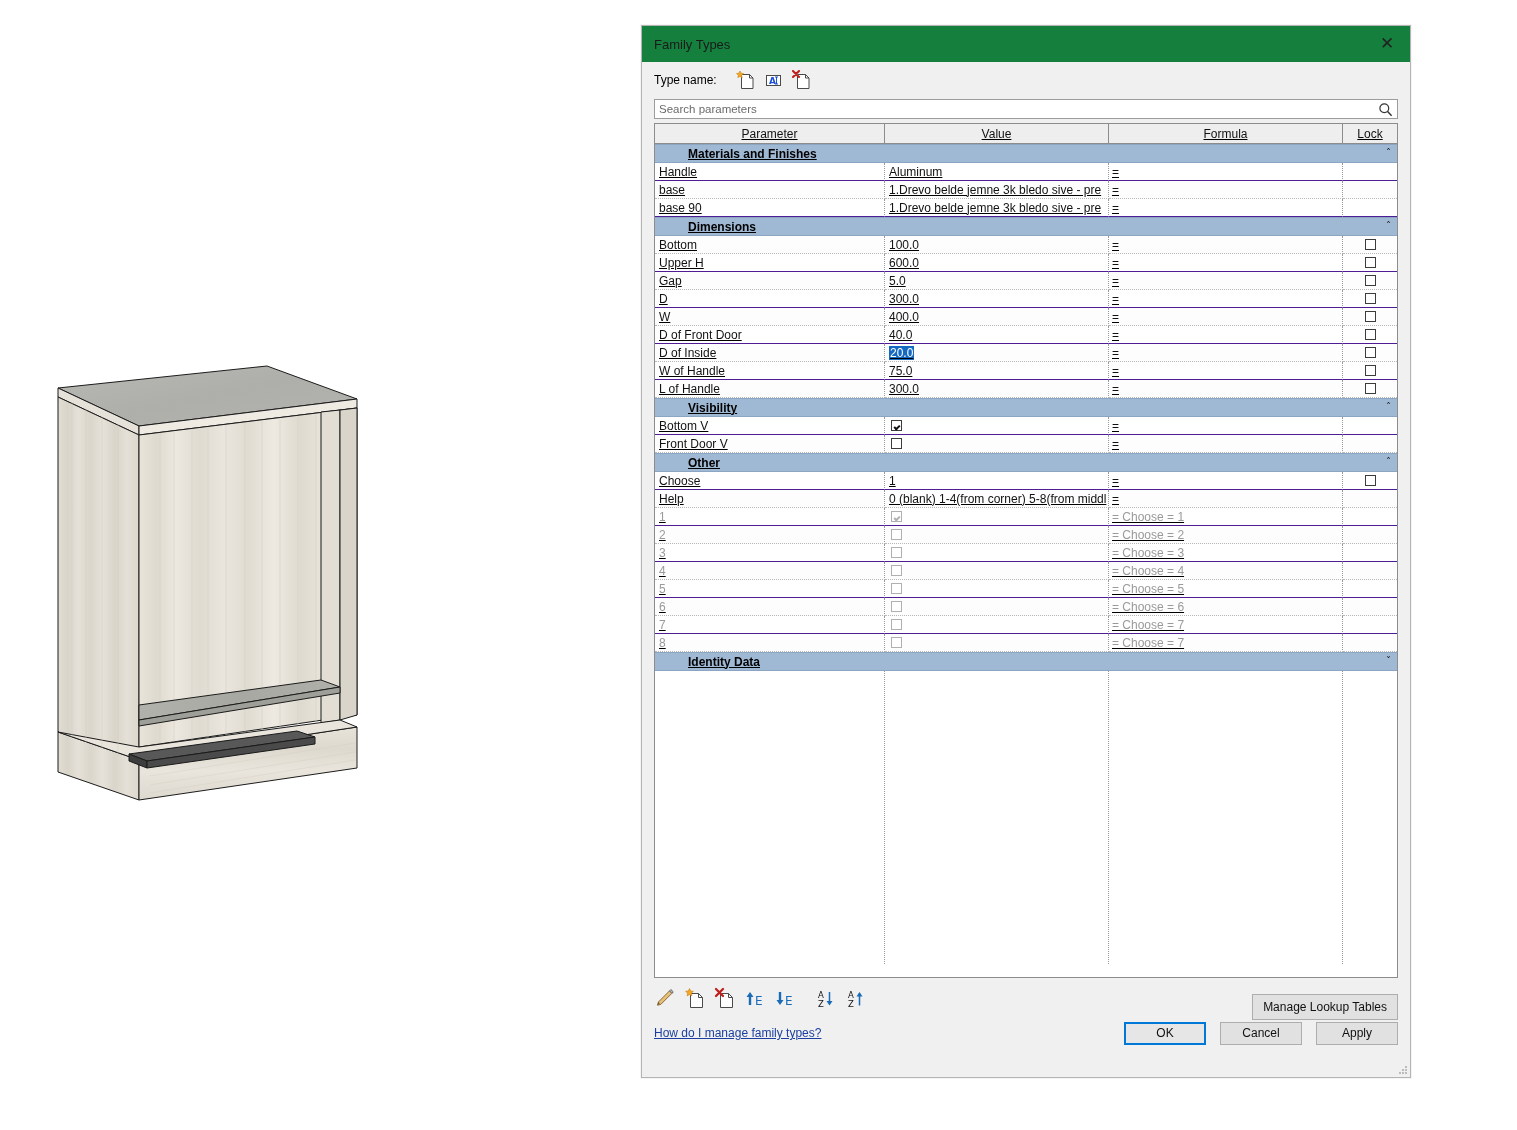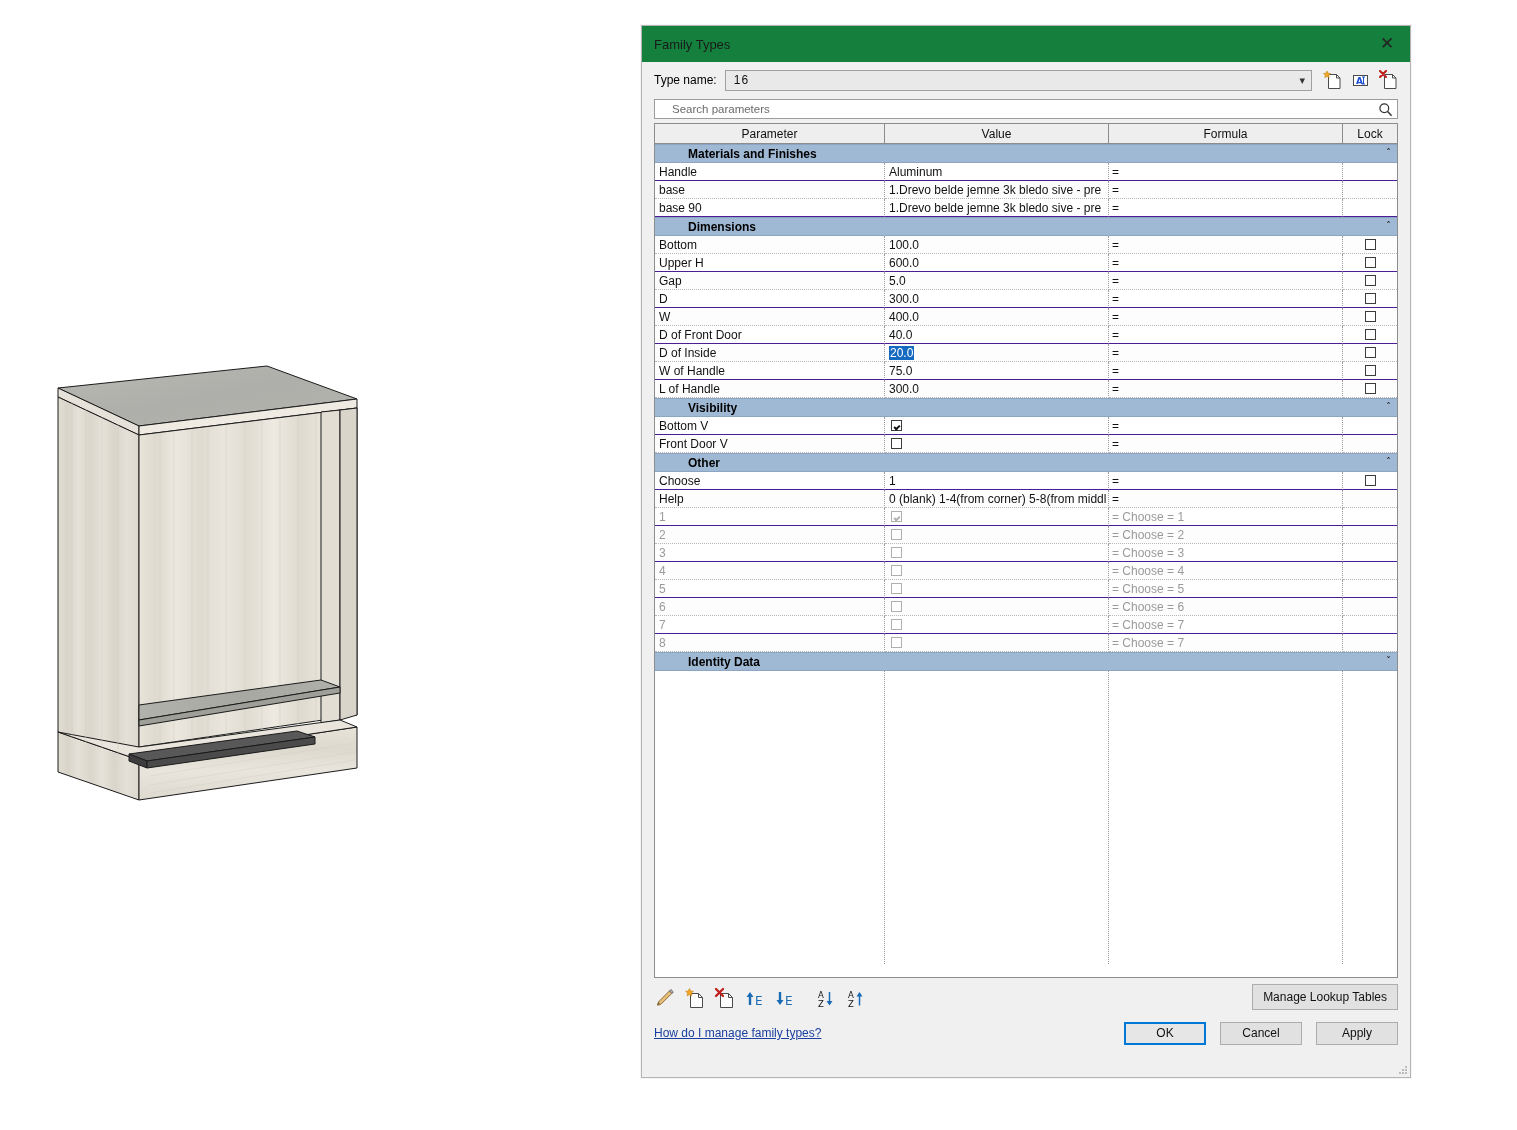--- a/index.html
+++ b/index.html
@@ -57,32 +57,33 @@
   }
   .tn-icons{display:flex;align-items:center;gap:9px;margin-left:11px;}
   .tn-icons .ic{width:19px;height:20px;display:block;cursor:pointer;}
 
   
   .search-row{margin-top:4px;height:20px;}
   .search-box{
     height:20px;border:1px solid #9c9c9c;background:#fff;
     display:flex;align-items:center;position:relative;box-sizing:border-box;
   }
-  .search-box .ph{font-size:11.5px;color:#6b6b6b;padding-left:4px;margin-left:13px;}
+  .search-box .ph{font-size:11.5px;color:#6b6b6b;padding-left:4px;}
   .search-box .mg{position:absolute;right:4px;top:2px;}
 
   
   .grid{
     margin-top:4px;
     border:1px solid #8c8c8c;
     background:#fff;
     height:855px;
     box-sizing:border-box;
     position:relative;
     overflow:hidden;
+    text-decoration:underline;
   }
   .hdr{display:flex;height:19px;background:#eeeeee;border-bottom:1px solid #8c8c8c;}
   .hdr div{
     display:flex;align-items:center;justify-content:center;
     font-size:12px;color:#111;border-right:1px solid #8c8c8c;
     box-sizing:border-box;height:100%;
   }
   .hdr div:last-child{border-right:none;}
 
   .c-param{width:230px;}
@@ -137,21 +138,21 @@
   
   .empty-body{display:flex;height:293px;}
   .empty-body div{box-sizing:border-box;border-right:1px dotted #9a9a9a;height:100%;}
   .empty-body div:last-child{border-right:none;}
 
   
   .toolbar{display:flex;align-items:center;height:34px;margin-top:3px;position:relative;}
   .toolbar .tb-ic{width:22px;height:22px;margin-right:8px;cursor:pointer;display:block;}
   .toolbar .gap{width:12px;}
   .mlt-btn{
-    position:absolute;right:0;top:3px;
+    position:absolute;right:0;top:13px;
     height:24px;min-width:124px;padding:12px 10px;
     background:#e1e1e1;border:1px solid #adadad;
     font-size:12px;color:#111;cursor:pointer;
     display:flex;align-items:center;justify-content:center;
     font-family:"Liberation Sans", sans-serif;box-sizing:border-box;
   }
 
   .footer{display:flex;align-items:center;height:36px;position:relative;}
   .help-link{font-size:12px;color:#1b3fa0;text-decoration:underline;cursor:pointer;}
   .btns{position:absolute;right:0;display:flex;gap:14px;}
@@ -268,24 +269,20 @@
 
   <div class="titlebar">
     <span class="title">Family Types</span>
     <span class="close">✕</span>
   </div>
 
   <div class="dlg-body">
 
     <div class="typename-row">
       <span class="typename-label">Type name:</span>
-      <div class="combo">
-        <span class="val">16</span>
-        <span class="chev">▾</span>
-      </div>
       <div class="tn-icons">
         <span class="ic">
           <svg width="19" height="20" viewBox="0 0 19 20">
             <path d="M5.5 4.5 h8 l3.5 3.5 v10.5 h-11.5 z" fill="#fff" stroke="#4a4a4a" stroke-width="1"></path>
             <path d="M13.5 4.5 v3.5 h3.5" fill="none" stroke="#4a4a4a" stroke-width="1"></path>
             <path d="M4 1 l1.1 2.2 2.4 .3 -1.8 1.7 .5 2.4 -2.2-1.2 -2.2 1.2 .5-2.4 -1.8-1.7 2.4-.3z" fill="#f5a623" stroke="#c4821a" stroke-width=".6"></path>
           </svg>
         </span>
         <span class="ic">
           <svg width="19" height="20" viewBox="0 0 19 20">

